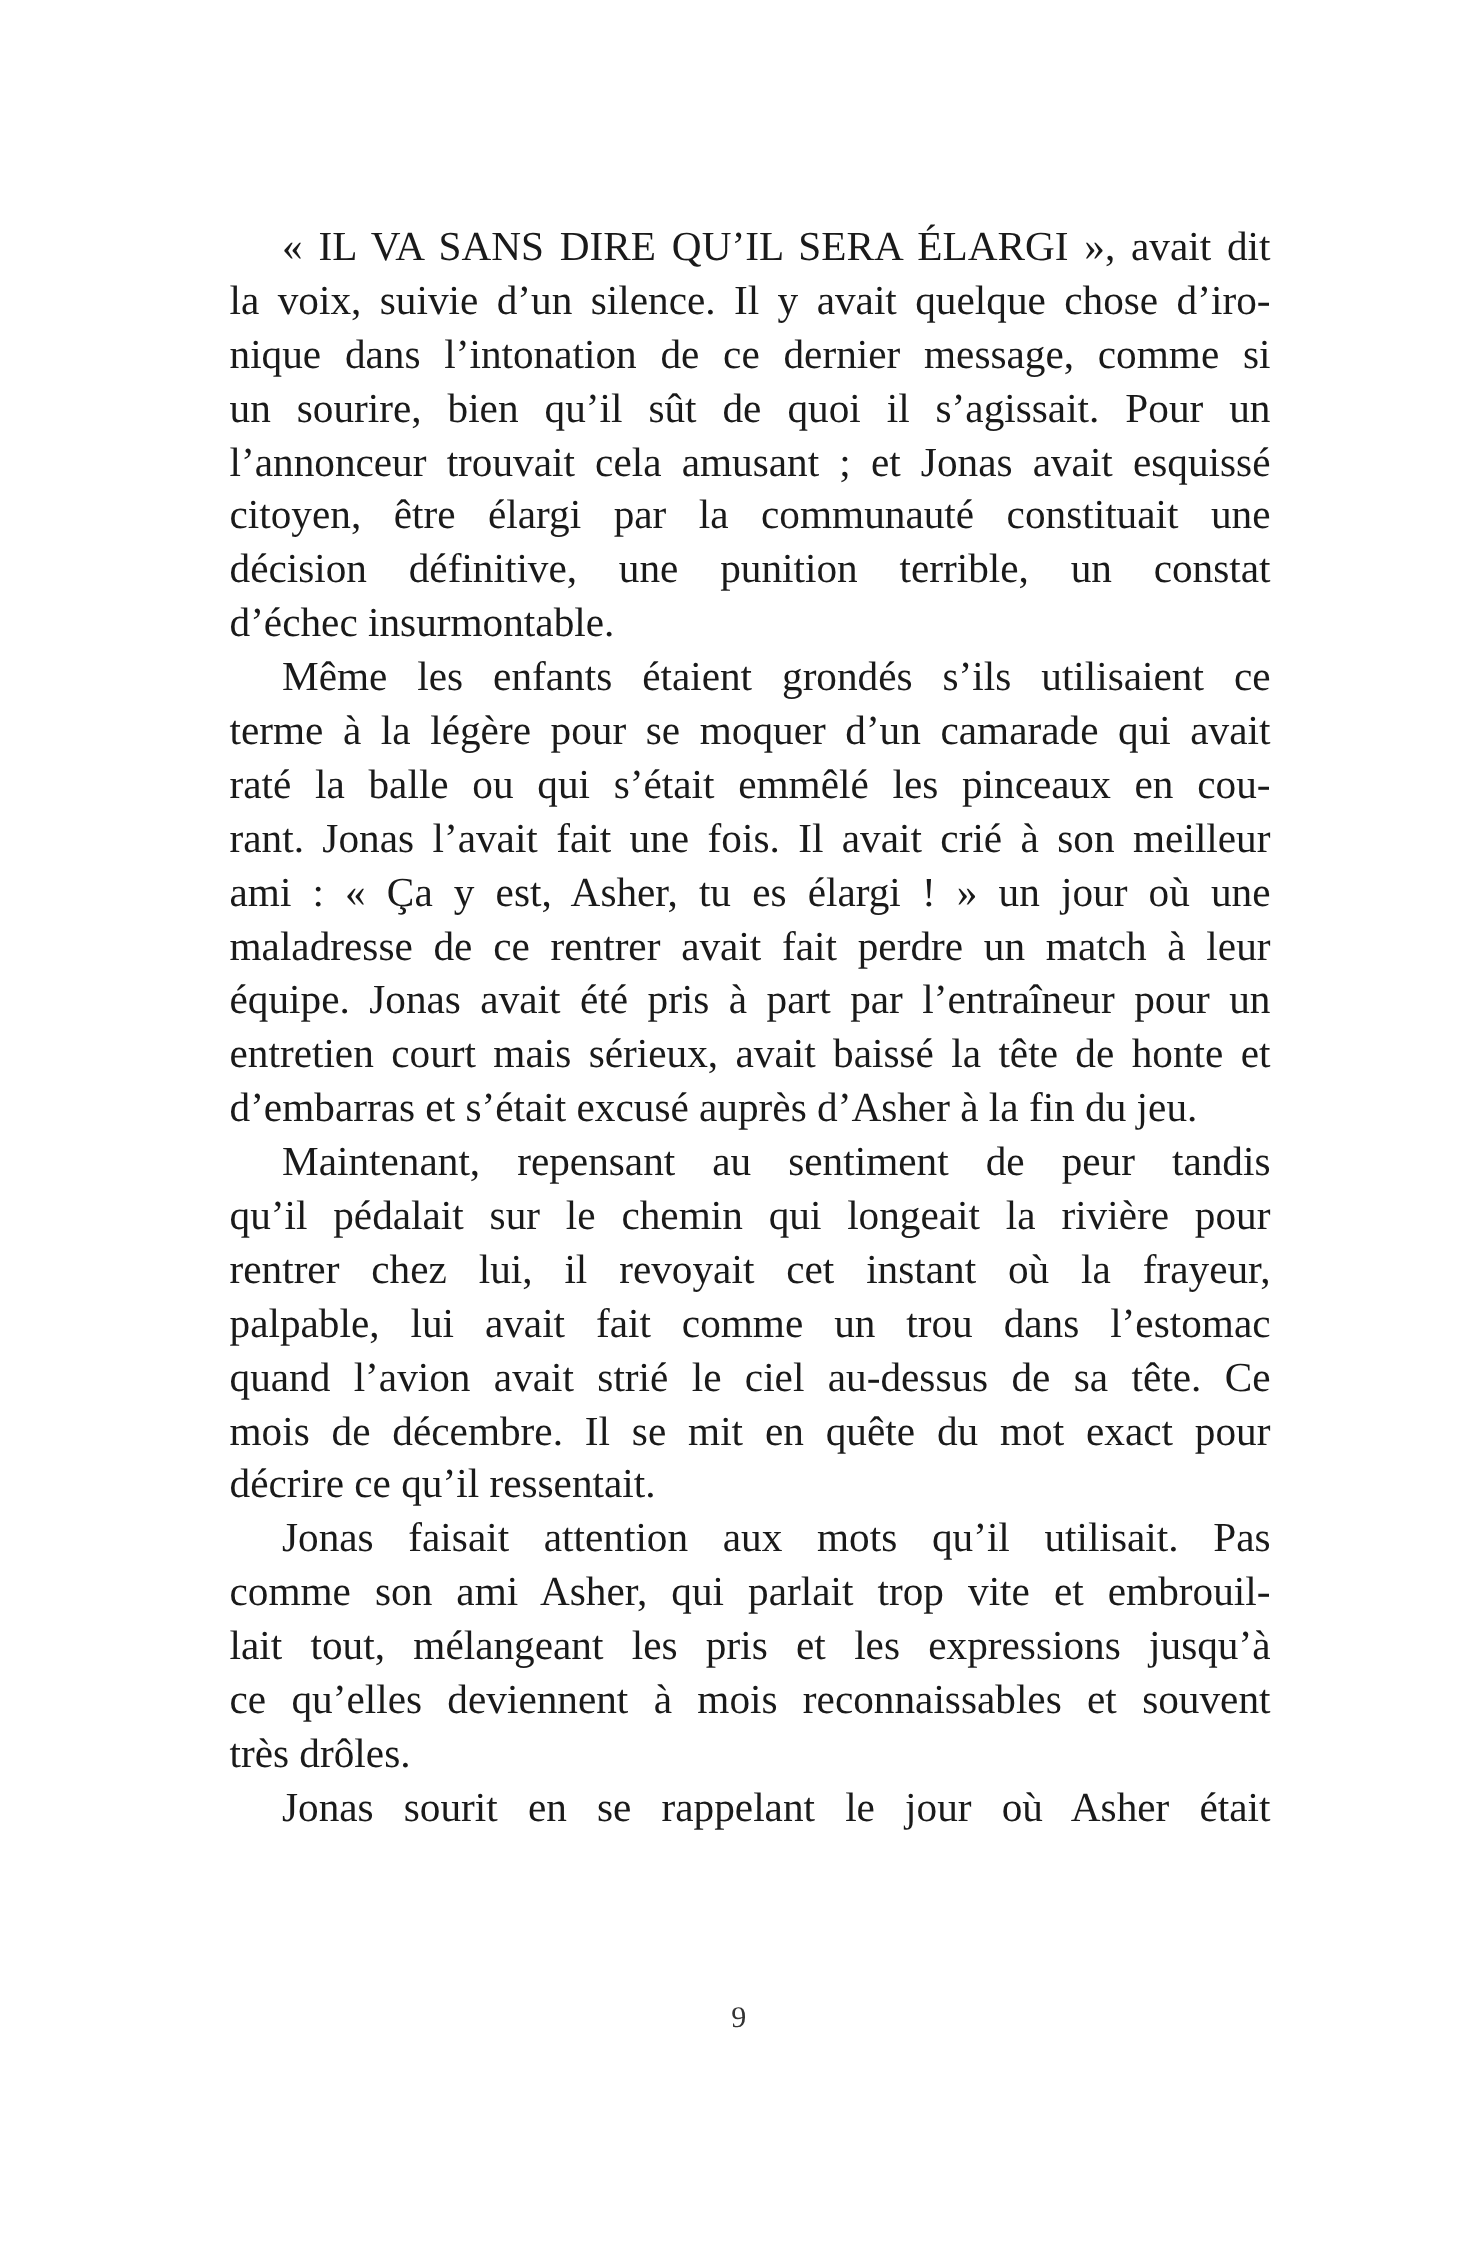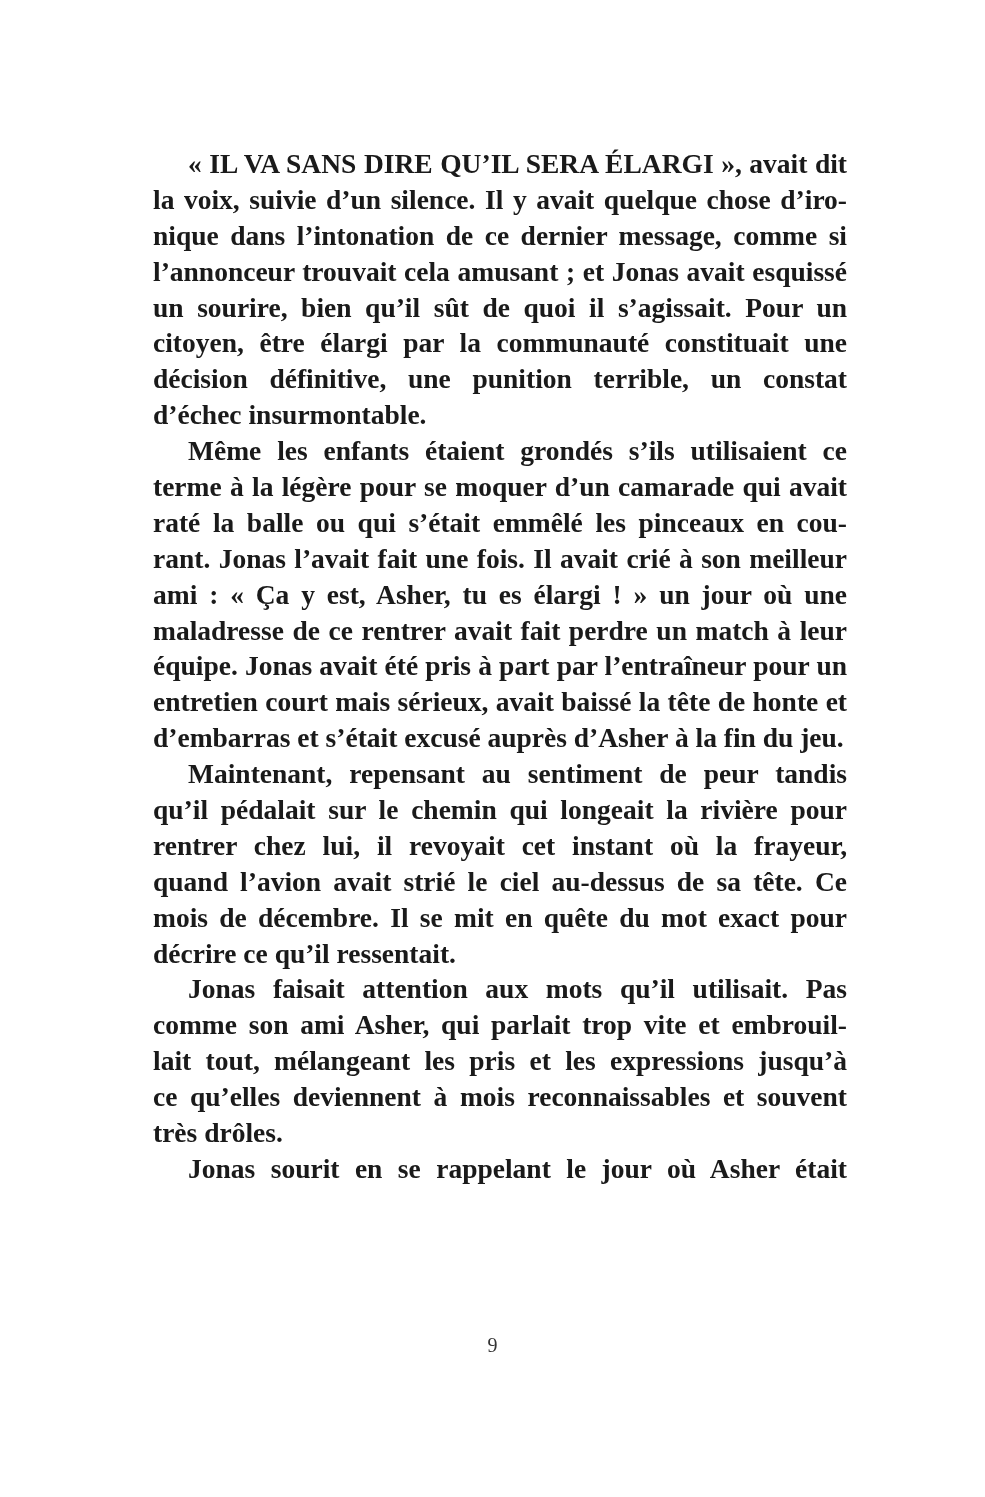--- a/index.html
+++ b/index.html
@@ -23,21 +23,20 @@
     }
     .line {
       display: block;
       font-size: 27.5px;
       height: 35.9px;
       line-height: 35.9px;
       white-space: nowrap;
       text-align: justify;
       text-align-last: justify;
       overflow: visible;
-      font-weight: bold;
     }
     .line.last {
       text-align: left;
       text-align-last: left;
     }
     .line.indent {
       padding-left: 35px;
     }
     .page-number {
       position: absolute;
@@ -51,22 +50,22 @@
   </style>
 </head>
 <body>
 
 <div class="page">
 
   <div>
     <span class="line indent">« IL VA SANS DIRE QU’IL SERA ÉLARGI », avait dit</span>
     <span class="line">la voix, suivie d’un silence. Il y avait quelque chose d’iro-</span>
     <span class="line">nique dans l’intonation de ce dernier message, comme si</span>
+    <span class="line">un sourire, bien qu’il sût de quoi il s’agissait. Pour un</span>
     <span class="line">l’annonceur trouvait cela amusant ; et Jonas avait esquissé</span>
-    <span class="line">un sourire, bien qu’il sût de quoi il s’agissait. Pour un</span>
     <span class="line">citoyen, être élargi par la communauté constituait une</span>
     <span class="line">décision définitive, une punition terrible, un constat</span>
     <span class="line last">d’échec insurmontable.</span>
   </div>
 
   <div>
     <span class="line indent">Même les enfants étaient grondés s’ils utilisaient ce</span>
     <span class="line">terme à la légère pour se moquer d’un camarade qui avait</span>
     <span class="line">raté la balle ou qui s’était emmêlé les pinceaux en cou-</span>
     <span class="line">rant. Jonas l’avait fait une fois. Il avait crié à son meilleur</span>
@@ -74,20 +73,21 @@
     <span class="line">maladresse de ce rentrer avait fait perdre un match à leur</span>
     <span class="line">équipe. Jonas avait été pris à part par l’entraîneur pour un</span>
     <span class="line">entretien court mais sérieux, avait baissé la tête de honte et</span>
     <span class="line last">d’embarras et s’était excusé auprès d’Asher à la fin du jeu.</span>
   </div>
 
   <div>
     <span class="line indent">Maintenant, repensant au sentiment de peur tandis</span>
     <span class="line">qu’il pédalait sur le chemin qui longeait la rivière pour</span>
     <span class="line">rentrer chez lui, il revoyait cet instant où la frayeur,</span>
+    <span class="line">palpable, lui avait fait comme un trou dans l’estomac</span>
     <span class="line">quand l’avion avait strié le ciel au-dessus de sa tête. Ce</span>
     <span class="line">mois de décembre. Il se mit en quête du mot exact pour</span>
     <span class="line last">décrire ce qu’il ressentait.</span>
   </div>
 
   <div>
     <span class="line indent">Jonas faisait attention aux mots qu’il utilisait. Pas</span>
     <span class="line">comme son ami Asher, qui parlait trop vite et embrouil-</span>
     <span class="line">lait tout, mélangeant les pris et les expressions jusqu’à</span>
     <span class="line">ce qu’elles deviennent à mois reconnaissables et souvent</span>

